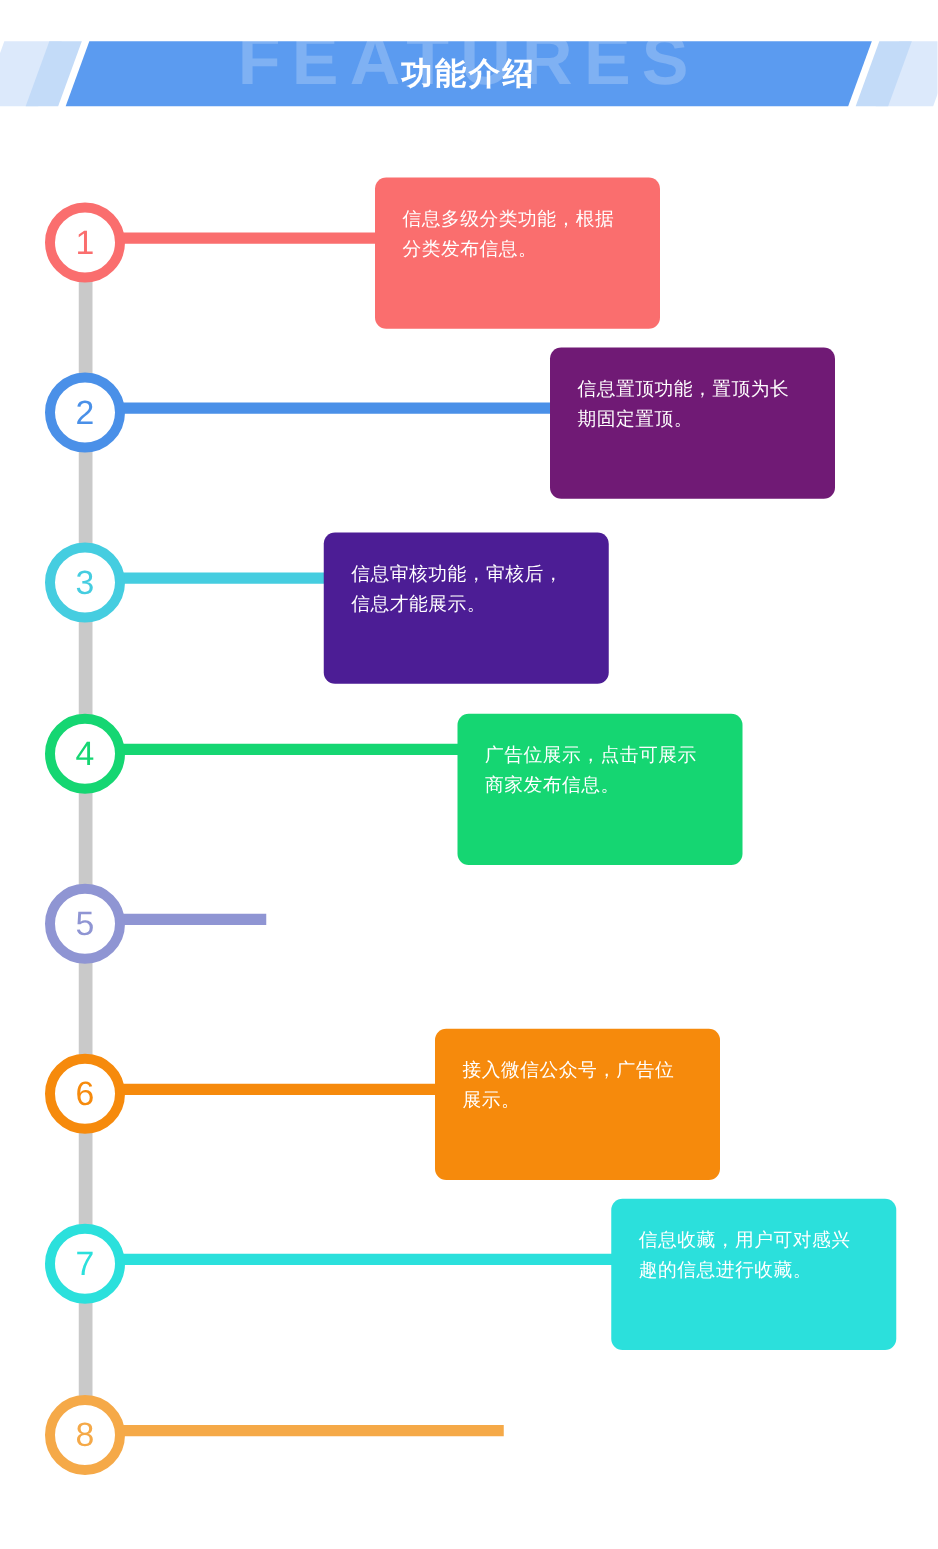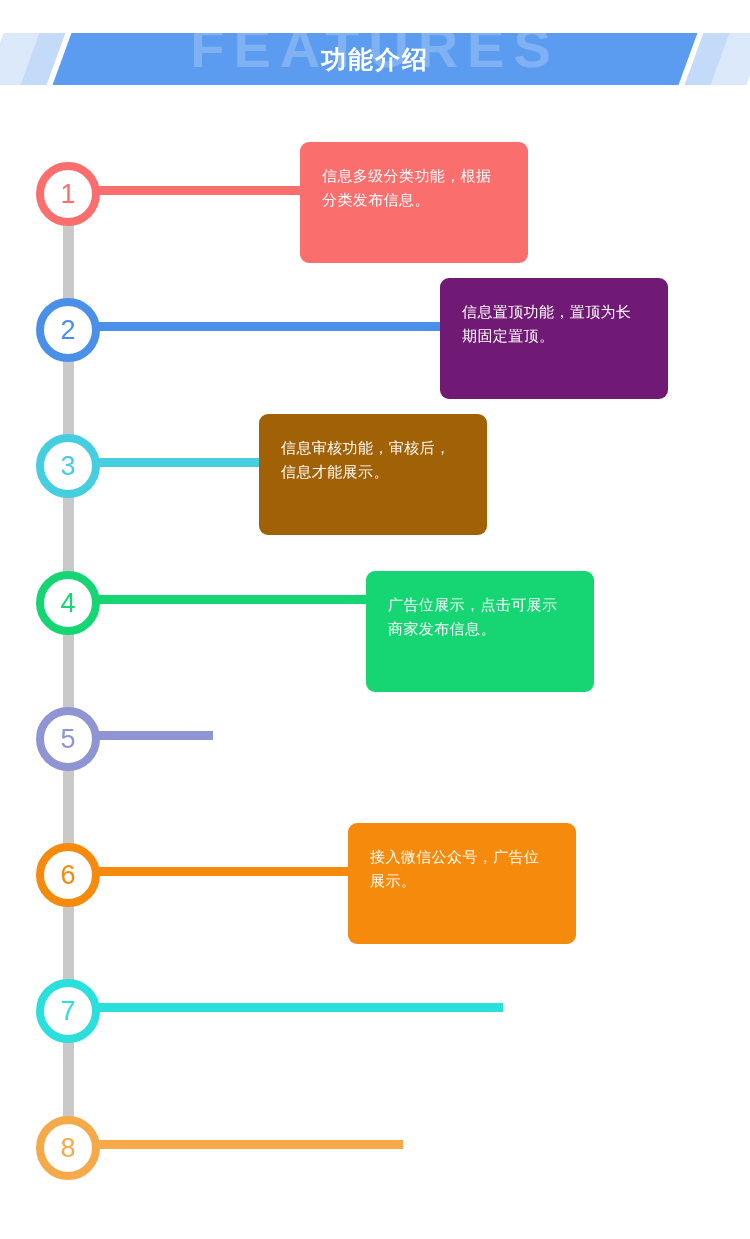--- a/index.html
+++ b/index.html
@@ -202,21 +202,21 @@
       </div>
       <div class="step-card" style="left: 440px; background: #701a75;">
         <span class="step-card-text">信息置顶功能，置顶为长期固定置顶。</span>
       </div>
     </div>
     <div class="step" style="top: 414px;">
       <div class="step-connector" style="left: 88px; width: 185px; background: rgb(69, 205, 224);"></div>
       <div class="step-circle" style="border-color: rgb(69, 205, 224);">
         <span class="step-number" style="color: rgb(69, 205, 224);">3</span>
       </div>
-      <div class="step-card" style="left: 259px; background: #a16207;">
+      <div class="step-card" style="left: 259px; background: #4c1d95; margin-top: 12px;">
         <span class="step-card-text">信息审核功能，审核后，信息才能展示。</span>
       </div>
     </div>
     <div class="step" style="top: 551px;">
       <div class="step-connector" style="left: 88px; width: 315px; background: rgb(21, 214, 114);"></div>
       <div class="step-circle" style="border-color: rgb(21, 214, 114);">
         <span class="step-number" style="color: rgb(21, 214, 114);">4</span>
       </div>
       <div class="step-card" style="left: 366px; background: rgb(21, 214, 114); margin-top: 20px;">
         <span class="step-card-text">广告位展示，点击可展示商家发布信息。</span>
@@ -235,20 +235,23 @@
       </div>
       <div class="step-card" style="left: 348px; background: rgb(246, 138, 12);">
         <span class="step-card-text">接入微信公众号，广告位展示。</span>
       </div>
     </div>
     <div class="step" style="top: 959px;">
       <div class="step-connector" style="left: 88px; width: 415px; background: rgb(43, 224, 220);"></div>
       <div class="step-circle" style="border-color: rgb(43, 224, 220);">
         <span class="step-number" style="color: rgb(43, 224, 220);">7</span>
       </div>
+      <div class="step-card" style="left: 489px; background: rgb(43, 224, 220);">
+        <span class="step-card-text">信息收藏，用户可对感兴趣的信息进行收藏。</span>
+      </div>
     </div>
     <div class="step" style="top: 1096px;">
       <div class="step-connector" style="left: 88px; width: 315px; background: rgb(245, 169, 72);"></div>
       <div class="step-circle" style="border-color: rgb(245, 169, 72);">
         <span class="step-number" style="color: rgb(245, 169, 72);">8</span>
       </div>
     </div>
   </div>
 
 </body></html>

